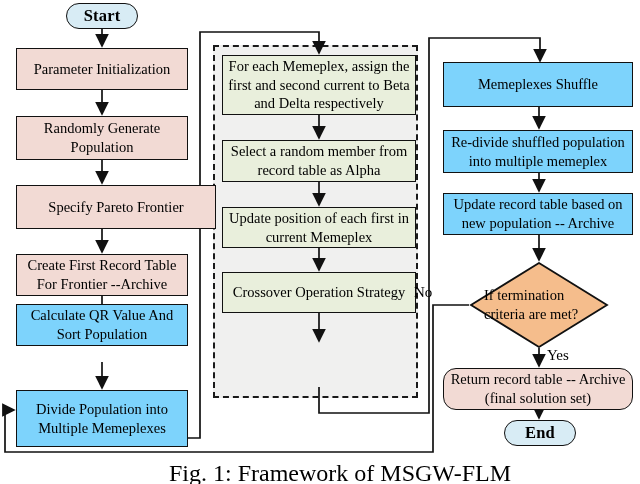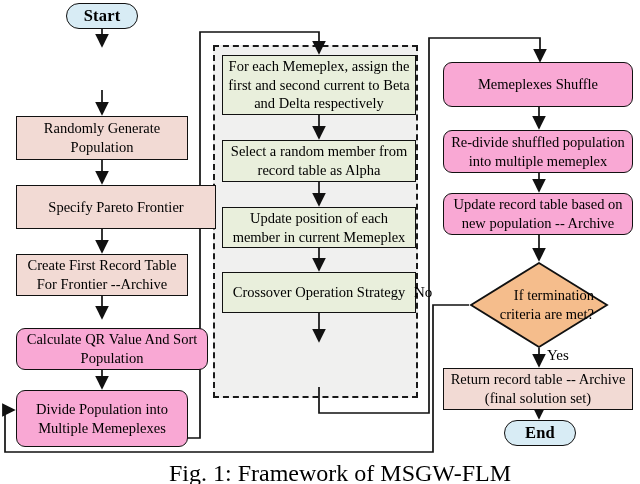--- a/index.html
+++ b/index.html
@@ -8,36 +8,36 @@
     position:relative;width:640px;height:484px;background:#ffffff;
     font-family:"Liberation Serif","DejaVu Serif",serif;color:#000;
   }
   svg.wires{position:absolute;left:0;top:0;z-index:1;}
   .node{
     position:absolute;z-index:2;box-sizing:border-box;
     display:flex;align-items:center;justify-content:center;text-align:center;
     border:1.6px solid #111;font-size:14.5px;line-height:1.3;padding:1px 2px;
   }
   .pink{background:#f2dad4;}
-  .lav{background:#f9a8d4;border-radius:9px;}
+  .lav{background:#7dd3fc;}
   .green{background:#e9efdc;}
   .terminal{
     background:#d8ecf5;border-radius:14px;font-weight:bold;font-size:16.5px;
     letter-spacing:.2px;border:1.8px solid #111;
   }
   .loopbox{
     position:absolute;z-index:0;box-sizing:border-box;
     background:#f0f0ef;border:2px dashed #1a1a1a;
   }
   .diamond-wrap{
     position:absolute;z-index:2;display:flex;align-items:center;justify-content:center;
   }
   .diamond-wrap svg{position:absolute;left:0;top:0;}
   .diamond-label{
-    position:relative;z-index:3;text-align:right;font-size:14.5px;line-height:1.3;
+    position:relative;z-index:3;text-align:left;font-size:14.5px;line-height:1.3;
     width:110px;
   }
   .edge-label{
     position:absolute;z-index:3;font-size:15px;background:transparent;
   }
   .caption{
     position:absolute;z-index:2;left:0;top:460px;width:680px;text-align:center;
     font-size:24px;color:#000;white-space:nowrap;
   }
 </style>
@@ -81,51 +81,54 @@
       <path d="M469,305 L433,305 L433,452 L5,452 L5,410 L13,410" marker-end="url(#ah)"></path>
     </g>
   </svg>
 
   <div class="loopbox" style="left:213px;top:45px;width:205px;height:353px;"></div>
 
   <div class="node terminal" style="left:66px;top:3px;width:72px;height:26px;">
     <span>Start</span>
   </div>
 
+  <div class="node pink" style="left:16px;top:48px;width:172px;height:42px;">
+    <span>Parameter Initialization</span>
+  </div>
 
   <div class="node pink" style="left:16px;top:116px;width:172px;height:44px;">
     <span>Randomly Generate Population</span>
   </div>
 
   <div class="node pink" style="left:16px;top:185px;width:200px;height:44px;">
     <span>Specify Pareto Frontier</span>
   </div>
 
   <div class="node pink" style="left:16px;top:254px;width:172px;height:42px;">
     <span>Create First Record Table For Frontier --Archive</span>
   </div>
 
-  <div class="node lav" style="left:16px;top:328px;width:192px;height:42px;">
+  <div class="node lav" style="left:16px;top:304px;width:172px;height:42px;">
     <span>Calculate QR Value And Sort Population</span>
   </div>
 
   <div class="node lav" style="left:16px;top:390px;width:172px;height:57px;">
     <span>Divide Population into Multiple Memeplexes</span>
   </div>
 
   <div class="node green" style="left:222px;top:55px;width:194px;height:60px;">
     <span>For each Memeplex, assign the first and second current to Beta and Delta respectively</span>
   </div>
 
   <div class="node green" style="left:222px;top:140px;width:194px;height:42px;">
     <span>Select a random member from record table as Alpha</span>
   </div>
 
   <div class="node green" style="left:222px;top:207px;width:194px;height:41px;">
-    <span>Update position of each member in current Memeplex</span>
+    <span>Update position of each first in current Memeplex</span>
   </div>
 
   <div class="node green" style="left:222px;top:272px;width:194px;height:41px;">
     <span>Crossover Operation Strategy</span>
   </div>
 
 
   <div class="node lav" style="left:443px;top:62px;width:190px;height:45px;">
     <span>Memeplexes Shuffle</span>
   </div>
@@ -141,21 +144,21 @@
   <div class="diamond-wrap" style="left:469px;top:262px;width:140px;height:86px;">
     <svg width="140" height="86" viewBox="0 0 140 86">
       <polygon points="70,1 138,43 70,85 2,43" fill="#f5bd8c" stroke="#111" stroke-width="1.8"></polygon>
     </svg>
     <div class="diamond-label">If termination criteria are met?</div>
   </div>
 
   <div class="edge-label" style="left:414px;top:284px;">No</div>
   <div class="edge-label" style="left:547px;top:347px;">Yes</div>
 
-  <div class="node pink" style="left:443px;top:368px;width:190px;height:42px;">
+  <div class="node pink" style="left:443px;top:368px;width:190px;height:42px;border-radius:13px;">
     <span>Return record table -- Archive (final solution set)</span>
   </div>
 
   <div class="node terminal" style="left:504px;top:420px;width:72px;height:26px;">
     <span>End</span>
   </div>
 
   <div class="caption">Fig. 1: Framework of MSGW-FLM</div>
 
 </div>

